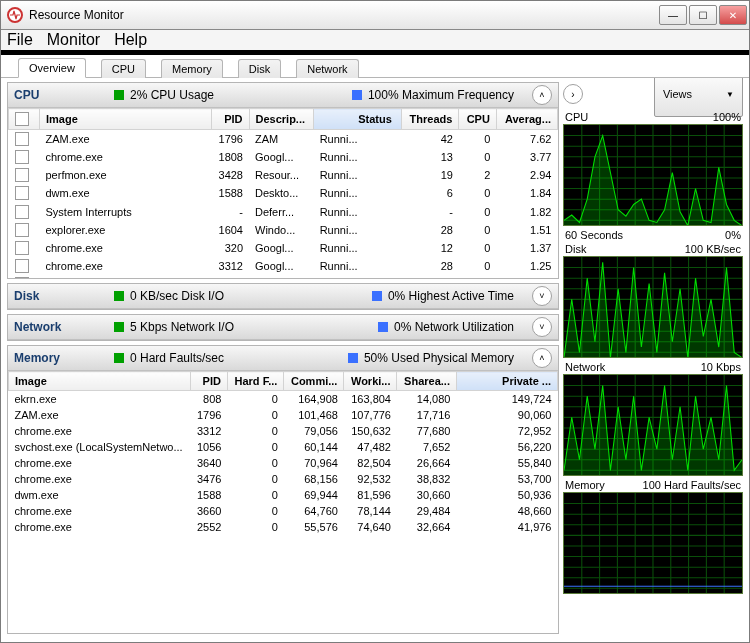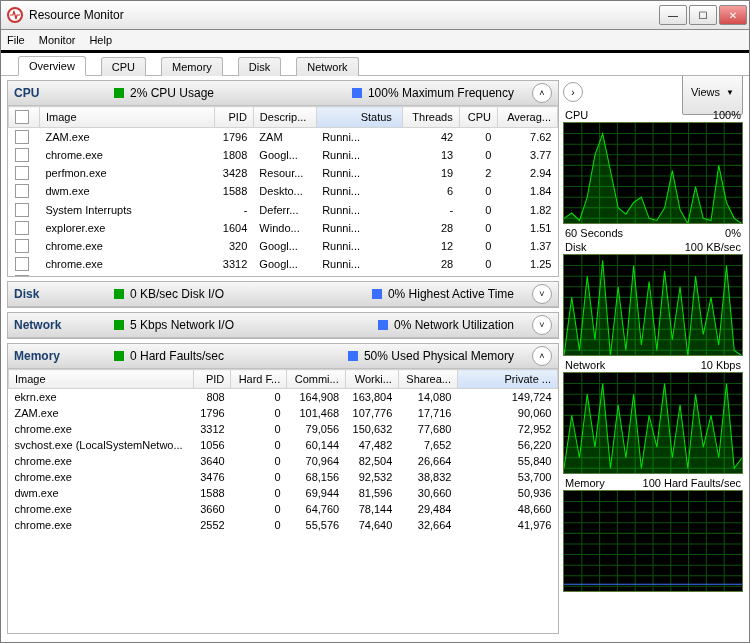--- a/index.html
+++ b/index.html
@@ -3,45 +3,45 @@
 <meta charset="utf-8">
 <style>
   html,body{margin:0;padding:0;font:11px "Segoe UI",Tahoma,sans-serif;background:#ece9d8;color:#000;}
   .window{width:750px;height:643px;background:#fff;border:1px solid #7b7b7b;box-sizing:border-box;display:flex;flex-direction:column;overflow:hidden;}
   .titlebar{height:28px;background:linear-gradient(#fff,#e6e6e6);display:flex;align-items:center;padding:0 0 0 6px;border-bottom:1px solid #888;}
   .titlebar .ico{width:16px;height:16px;margin-right:6px;}
   .titlebar .title{font-size:12px;flex:1;}
   .winbtns{display:flex;height:20px;gap:0;margin-right:2px;}
   .winbtn{width:26px;height:18px;border:1px solid #8a8a8a;background:linear-gradient(#fdfdfd,#e4e4e4);border-radius:2px;margin-left:2px;display:flex;align-items:center;justify-content:center;font-size:10px;}
   .winbtn.close{background:linear-gradient(#f7a1a1,#d34c4c);color:#fff;}
-  .menubar{height:20px;background:#f5f5f5;display:flex;align-items:center;padding-left:6px;border-bottom:3px solid #000000;font-size:11px;}
+  .menubar{height:20px;background:#f5f5f5;display:flex;align-items:center;padding-left:6px;border-bottom:5px solid #000000;font-size:16px;}
   .menubar span{margin-right:14px;}
   .tabs{height:22px;display:flex;align-items:flex-end;padding-left:4px;background:#fff;border-bottom:1px solid #b5b5b5;}
   .tab{padding:3px 10px 3px 10px;border:1px solid #b5b5b5;border-bottom:none;background:linear-gradient(#f3f3f3,#e7e7e7);border-radius:3px 3px 0 0;margin-right:2px;font-size:11px;position:relative;top:1px;margin-left:13px;}
   .tab.active{background:#fff;font-weight:normal;border-bottom:1px solid #fff;}
   .body{flex:1;display:flex;overflow:hidden;background:#fff;}
   .left{flex:1;overflow:hidden;display:flex;flex-direction:column;padding:4px 2px 4px 6px;}
   .right{width:180px;padding:4px 6px 4px 2px;display:flex;flex-direction:column;}
   .panel{border:1px solid #b5b5b5;margin-bottom:4px;background:#fff;}
   .panel-header{height:24px;background:linear-gradient(#f7f7f7,#d9d9d9);display:flex;align-items:center;padding:0 6px;font-size:12px;border-bottom:1px solid #c0c0c0;}
   .panel-header .name{font-weight:bold;color:#1a3e6e;width:100px;}
   .panel-header .stat{display:flex;align-items:center;margin-right:18px;}
   .panel-header .swatch{width:10px;height:10px;margin-right:6px;}
   .panel-header .sp{flex:1;}
   .chev{width:18px;height:18px;border:1px solid #a0a0a0;border-radius:50%;background:#fff;display:flex;align-items:center;justify-content:center;font-size:9px;}
   .grid{width:100%;border-collapse:collapse;font-size:11px;}
-  .grid th{background:linear-gradient(#fdfdfd,#eee);border:1px solid #d3d3d3;padding:3px 6px;text-align:left;font-weight:normal;white-space:nowrap;margin-top:20px;}
+  .grid th{background:linear-gradient(#fdfdfd,#eee);border:1px solid #d3d3d3;padding:3px 6px;text-align:left;font-weight:bold;white-space:nowrap;margin-top:20px;}
   .grid th.num,.grid td.num{text-align:right;}
   .grid th.sorted{background:linear-gradient(#e8f0fb,#cfe0f7);padding-left:44px;}
   .grid td{padding:2px 6px;border-bottom:0;white-space:nowrap;}
   .cb{width:12px;height:12px;border:1px solid #9a9a9a;display:inline-block;vertical-align:middle;background:#fff;}
   .procscroll{max-height:170px;overflow:hidden;}
   .memscroll{max-height:170px;overflow:hidden;}
   .views-row{height:24px;display:flex;align-items:center;justify-content:space-between;margin-bottom:4px;}
-  .views-btn{border:1px solid #9a9a9a;background:linear-gradient(#fdfdfd,#e4e4e4);padding:16px 8px;border-radius:2px;font-size:11px;display:flex;align-items:center;}
+  .views-btn{border:1px solid #9a9a9a;background:linear-gradient(#fdfdfd,#e4e4e4);padding:16px 8px;border-radius:2px;font-size:11px;display:flex;align-items:center;gap:28px;}
   .views-btn .dd{margin-left:6px;font-size:8px;}
   .chev.left-arrow{font-size:10px;}
   .chart-title{display:flex;justify-content:space-between;font-size:11px;padding:1px 2px;}
   .chart{height:100px;background:#000;border:1px solid #5a7c3a;position:relative;margin-bottom:2px;overflow:hidden;}
   .chart svg{position:absolute;inset:0;}
   .chart .gridlines line{stroke:#0a4f0a;stroke-width:1;}
   .chart polyline{fill:none;stroke:#00e000;stroke-width:1;}
   .chart polygon{fill:rgba(0,224,0,.25);stroke:none;}
   .chart .mem polyline{stroke:#3a70ff;}
 </style>

